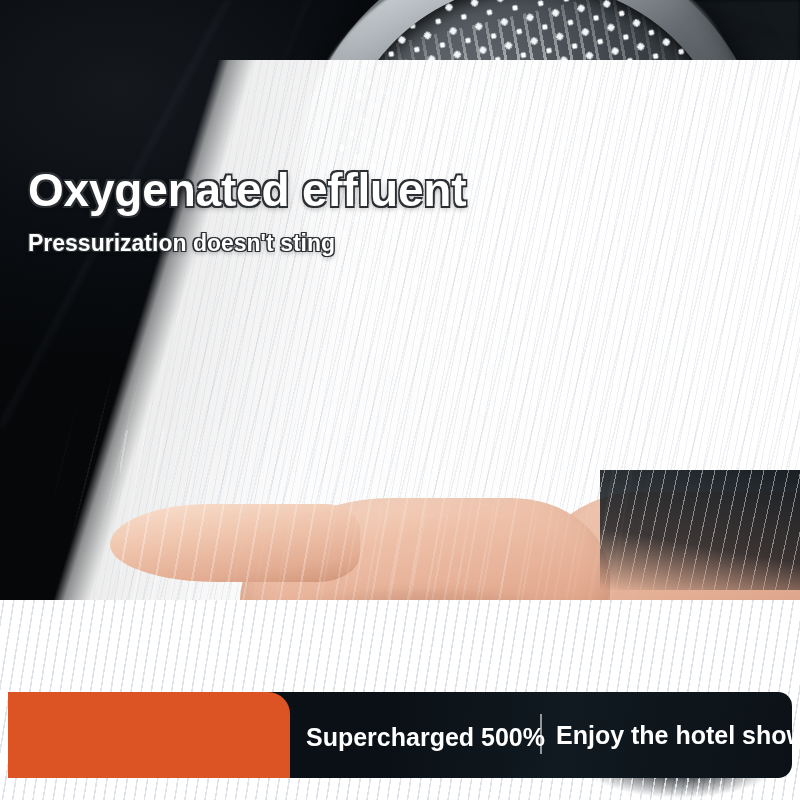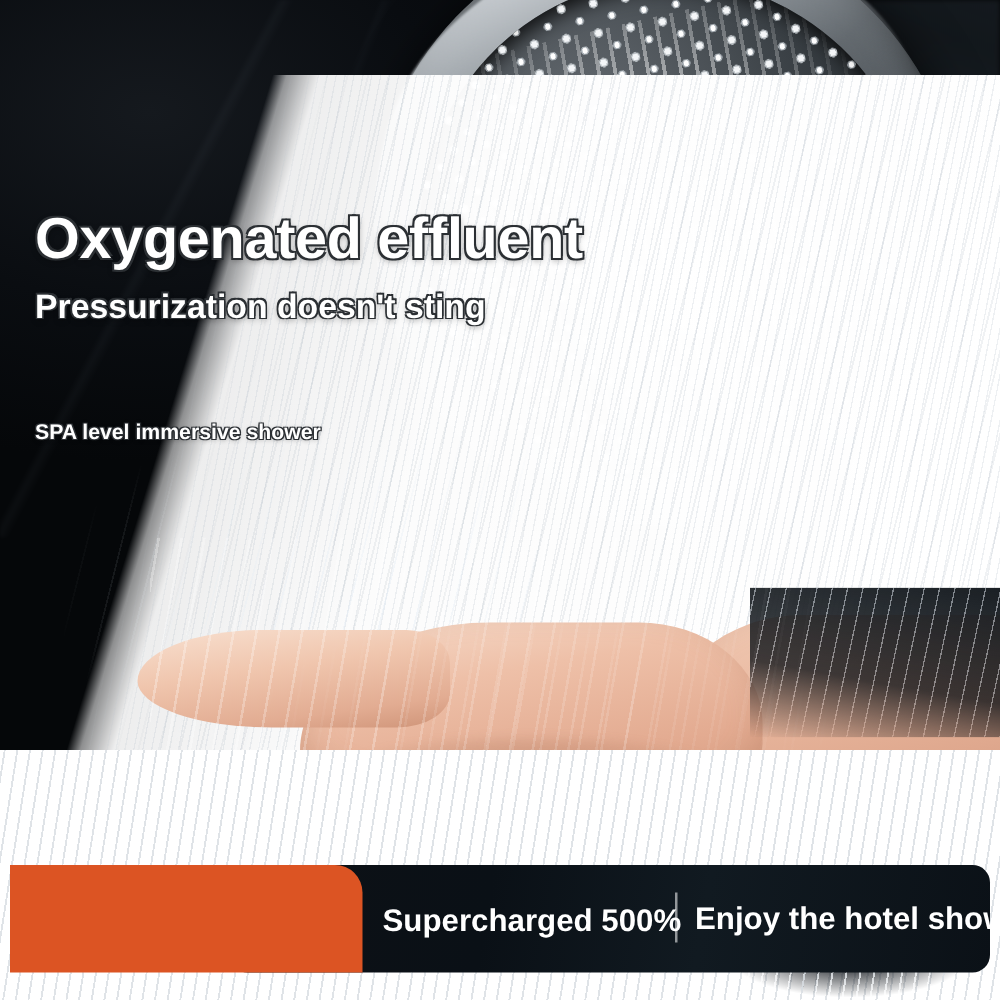--- a/index.html
+++ b/index.html
@@ -314,21 +314,21 @@
     font-size: 46px; font-weight: bold; color: #ffffff; letter-spacing: -0.2px;
     white-space: nowrap;
     text-shadow:
       -1.6px -1.6px 0 #2b2f33, 1.6px -1.6px 0 #2b2f33,
       -1.6px  1.6px 0 #2b2f33, 1.6px  1.6px 0 #2b2f33,
        0 2px 6px rgba(0,0,0,.45);
     pointer-events: auto;
   }
   .subhead {
     position: absolute; left: 28px; top: 230px;
-    font-size: 27px; font-weight: bold; color: #ffffff;
+    font-size: 23px; font-weight: bold; color: #ffffff;
     white-space: nowrap;
     text-shadow:
       -1.3px -1.3px 0 #2b2f33, 1.3px -1.3px 0 #2b2f33,
       -1.3px  1.3px 0 #2b2f33, 1.3px  1.3px 0 #2b2f33,
        0 2px 5px rgba(0,0,0,.4);
     pointer-events: auto;
     text-align: right;
   }
   .tagline {
     position: absolute; left: 28px; top: 336px;
@@ -423,21 +423,20 @@
   </div>
   <div class="dark-strip"></div>
   <div class="palm-spray"></div>
 
   <div class="bottom-spray"></div>
   <div class="bottom-spray-dark"></div>
 
   <div class="copy-block">
     <div class="headline">Oxygenated effluent</div>
     <div class="subhead">Pressurization doesn't sting</div>
-    <div class="tagline">SPA level immersive shower</div>
   </div>
 
   <div class="banner">
     <div class="banner-dark"></div>
     <div class="banner-orange"></div>
     <div class="banner-mid-label">Supercharged 500%</div>
     <div class="banner-divider"></div>
     <div class="banner-right-label">Enjoy the hotel shower</div>
   </div>
 

